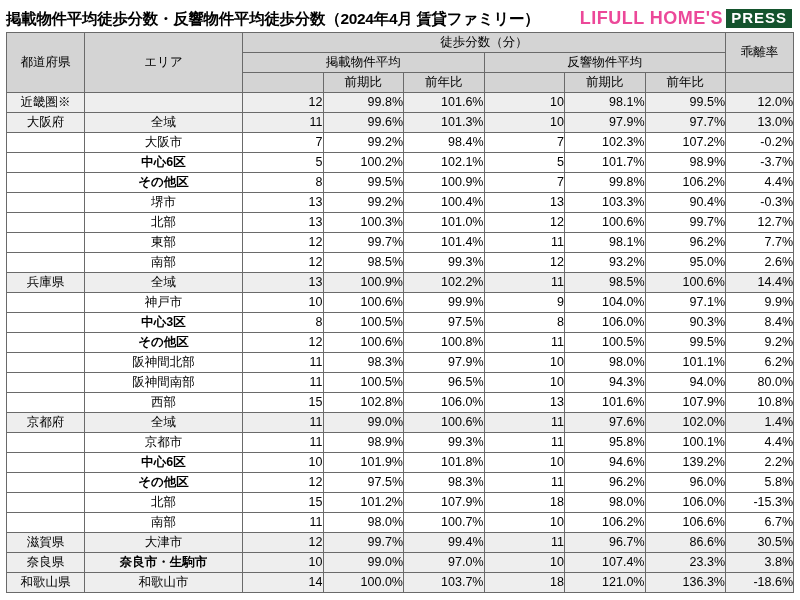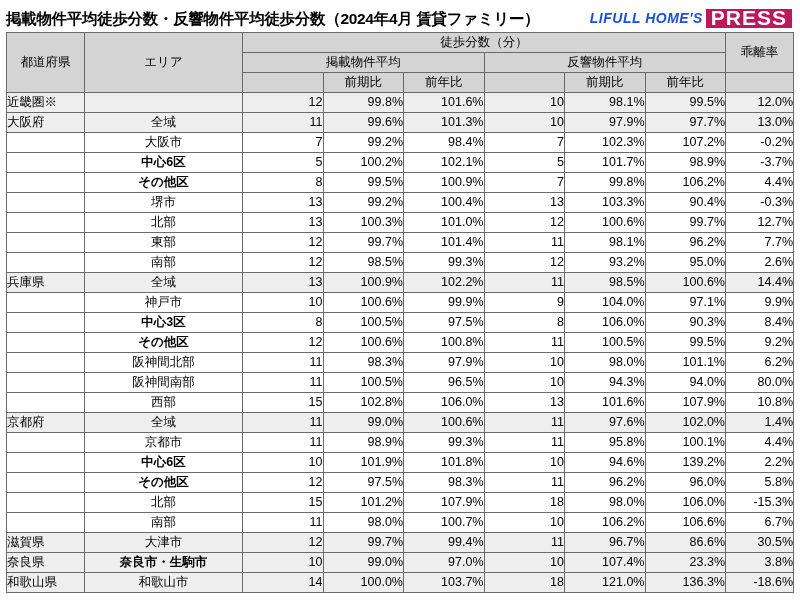--- a/index.html
+++ b/index.html
@@ -35,31 +35,30 @@
     line-height: 20px;
   }
   .brand {
     display: flex;
     align-items: center;
     gap: 3px;
     margin-top: -2px;
     margin-right: 2px;
   }
   .brand-main {
-    font-size: 14px;
+    font-size: 18px;
     font-weight: bold;
     letter-spacing: 0.5px;
-    color: #1d4ed8;
+    color: #ec4899;
     font-family: "Liberation Sans", sans-serif;
-    font-style: italic;
   }
   .brand-press {
-    background: #be185d;
+    background: #14532d;
     color: #ffffff;
-    font-size: 21px;
+    font-size: 15px;
     font-weight: bold;
     letter-spacing: 1px;
     padding: 1px 5px 2px 5px;
     line-height: 16px;
   }
   table.data {
     border-collapse: collapse;
     width: 788px;
     table-layout: fixed;
     font-size: 12.5px;
@@ -82,21 +81,21 @@
   th.hdr-pref { width: 78px; }
   th.hdr-area { width: 158px; }
   .num {
     text-align: right;
     padding-right: 5px;
   }
   .col-v { width: 62px; }
   .col-p { width: 72px; }
   .col-k { width: 68px; }
   td.pref {
-    text-align: left;
+    text-align: center;
     padding-left: 3px;
   }
   td.area {
     text-align: center;
   }
   .ind0 { padding-left: 4px; }
   .ind1 { padding-left: 38px; }
   .ind2 { padding-left: 58px; font-weight: bold; }
   tr.shade td { background: #eeeeee; }
   tr.plain td { background: #ffffff; }

